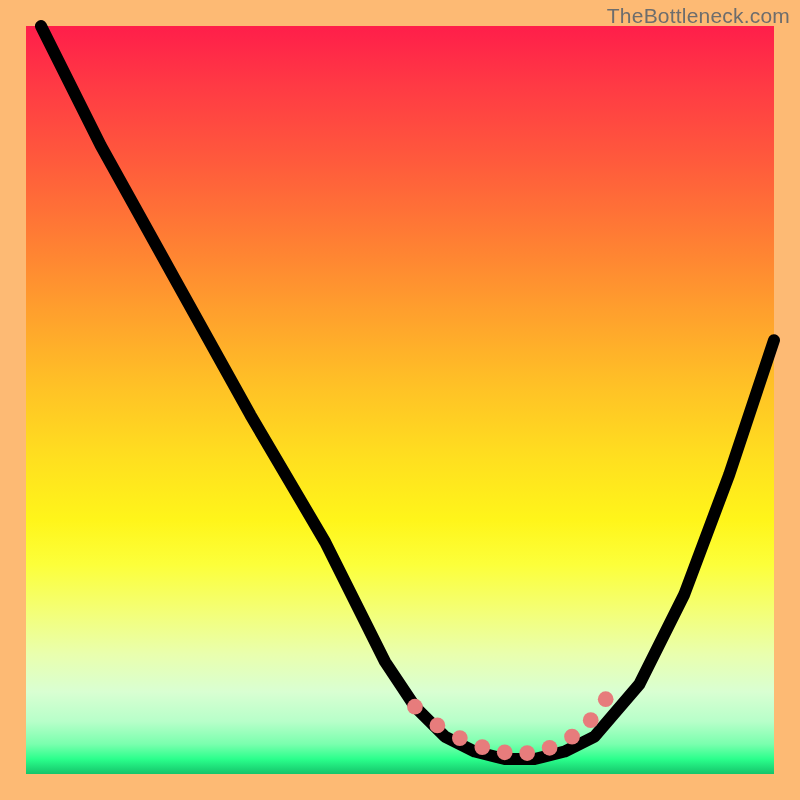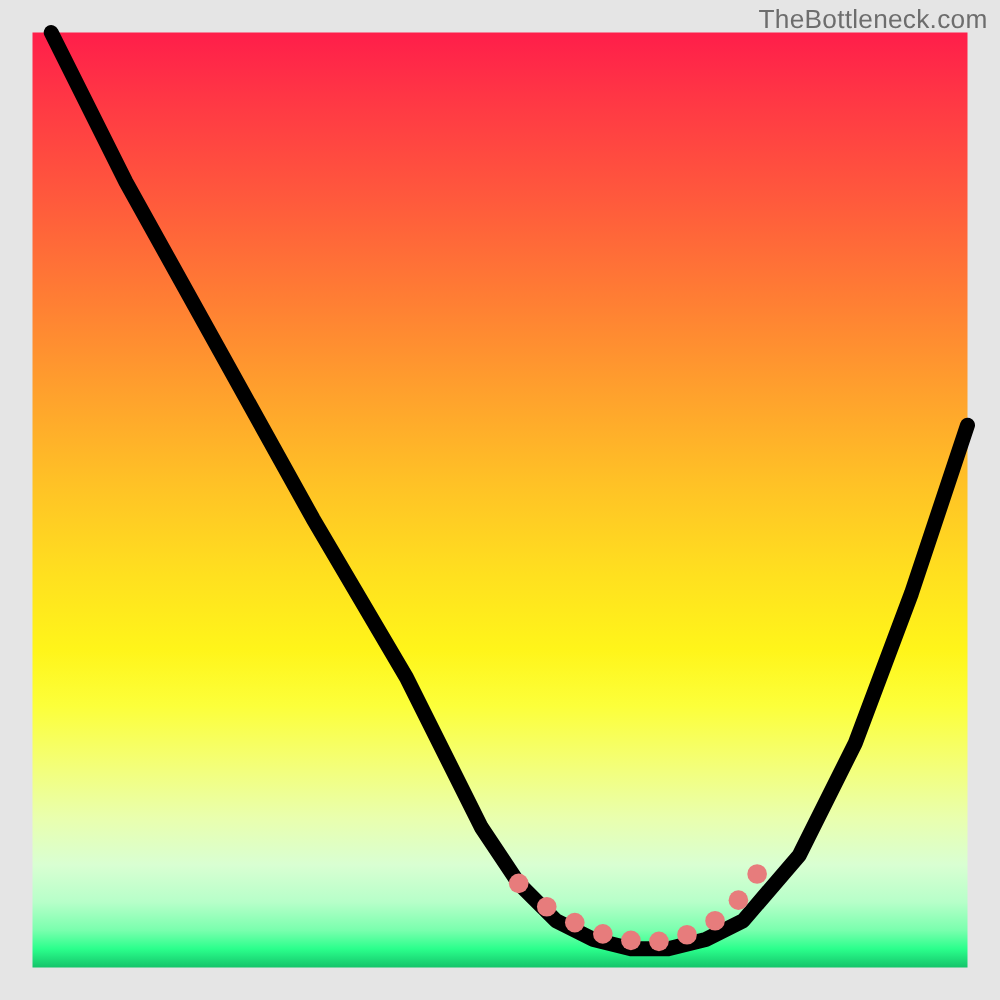--- a/index.html
+++ b/index.html
@@ -8,21 +8,21 @@
     width: 800px;
     height: 800px;
     background: #000;
     font-family: Arial, Helvetica, sans-serif;
     overflow: hidden;
   }
   .stage {
     position: relative;
     width: 800px;
     height: 800px;
-    background: #e5e5e5;
+    background: #fdba74;
   }
   .plot {
     position: absolute;
     left: 26px;
     top: 26px;
     width: 748px;
     height: 748px;
     
     background: linear-gradient(
       to bottom,

